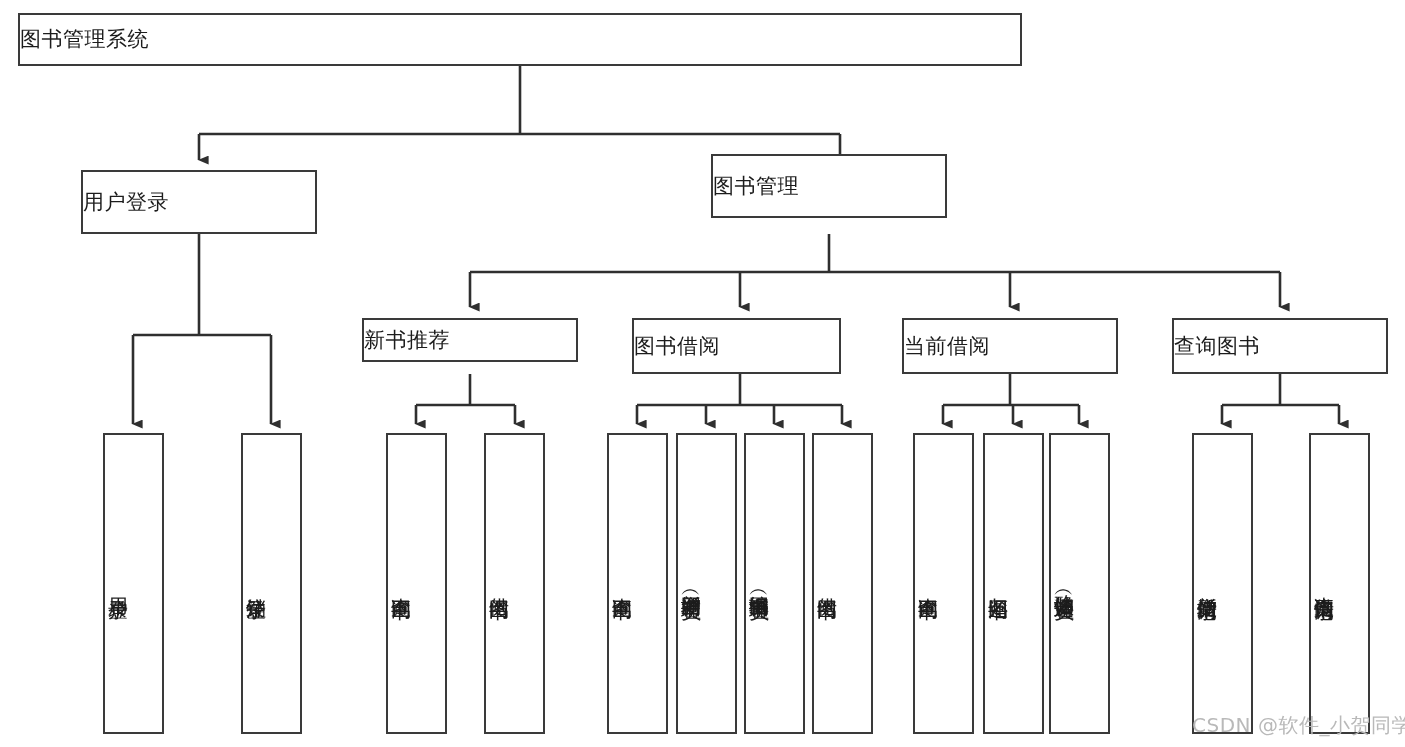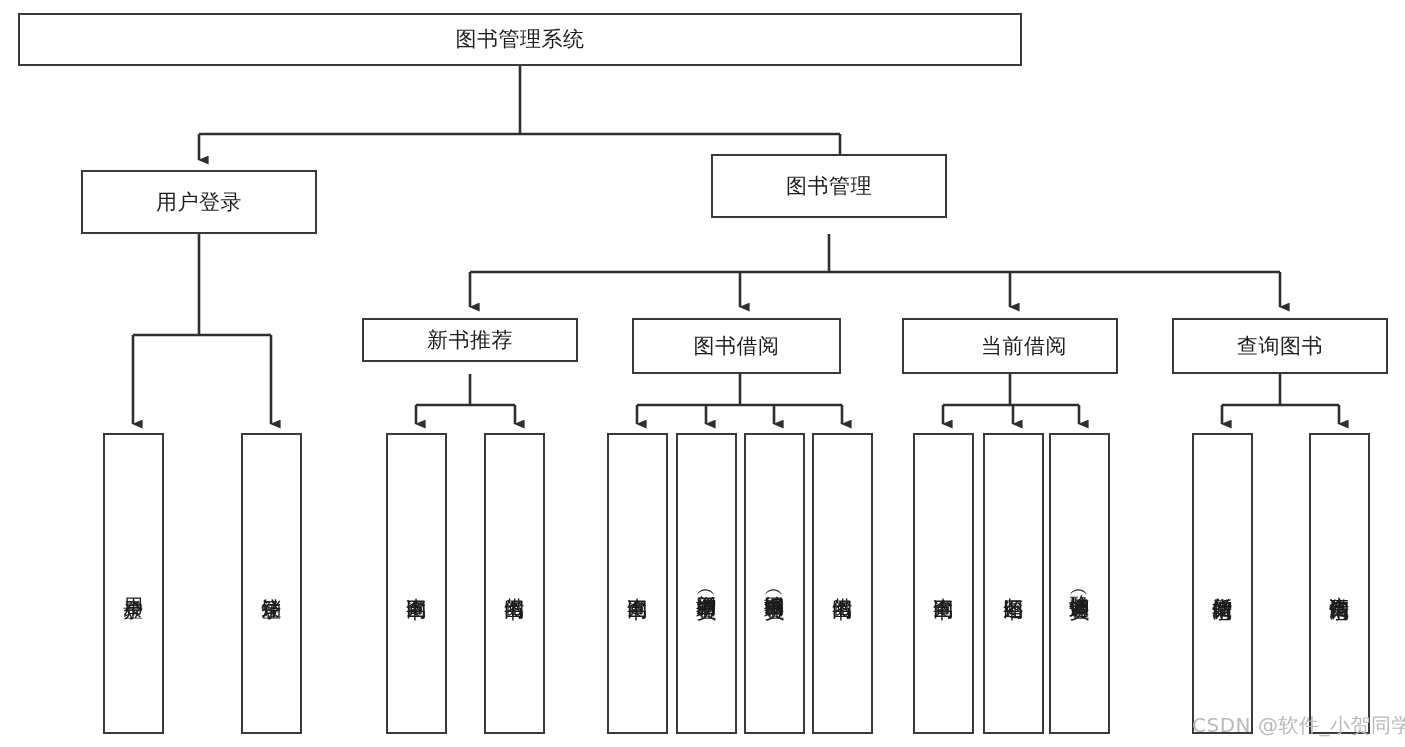--- a/index.html
+++ b/index.html
@@ -24,21 +24,21 @@
     width: 1405px;
     height: 747px;
   }
   .node-box {
     position: absolute;
     box-sizing: border-box;
     border: 2px solid #3a3a3a;
     background: #ffffff;
     display: flex;
     align-items: center;
-    justify-content: center;
+    justify-content: flex-start;
   }
   .node-label {
     color: #1c1c1c;
     font-size: 21px;
     line-height: 1.25;
     letter-spacing: 0.5px;
     white-space: nowrap;
     text-align: center;
   }
   .node-box.vertical .node-label {
@@ -139,21 +139,21 @@
   </div>
 
   <div class="node-box" style="left:362px; top:318px; width:216px; height:44px;">
     <span class="node-label">新书推荐</span>
   </div>
 
   <div class="node-box" style="left:632px; top:318px; width:209px; height:56px;">
     <span class="node-label">图书借阅</span>
   </div>
 
-  <div class="node-box" style="left:902px; top:318px; width:216px; height:56px;padding-left:28px;">
+  <div class="node-box" style="left:902px; top:318px; width:216px; height:56px;">
     <span class="node-label">当前借阅</span>
   </div>
 
   <div class="node-box" style="left:1172px; top:318px; width:216px; height:56px;">
     <span class="node-label">查询图书</span>
   </div>
 
   <div class="node-box vertical" style="left:103px; top:433px; width:61px; height:301px;">
     <span class="node-label">用户登录</span>
   </div>

